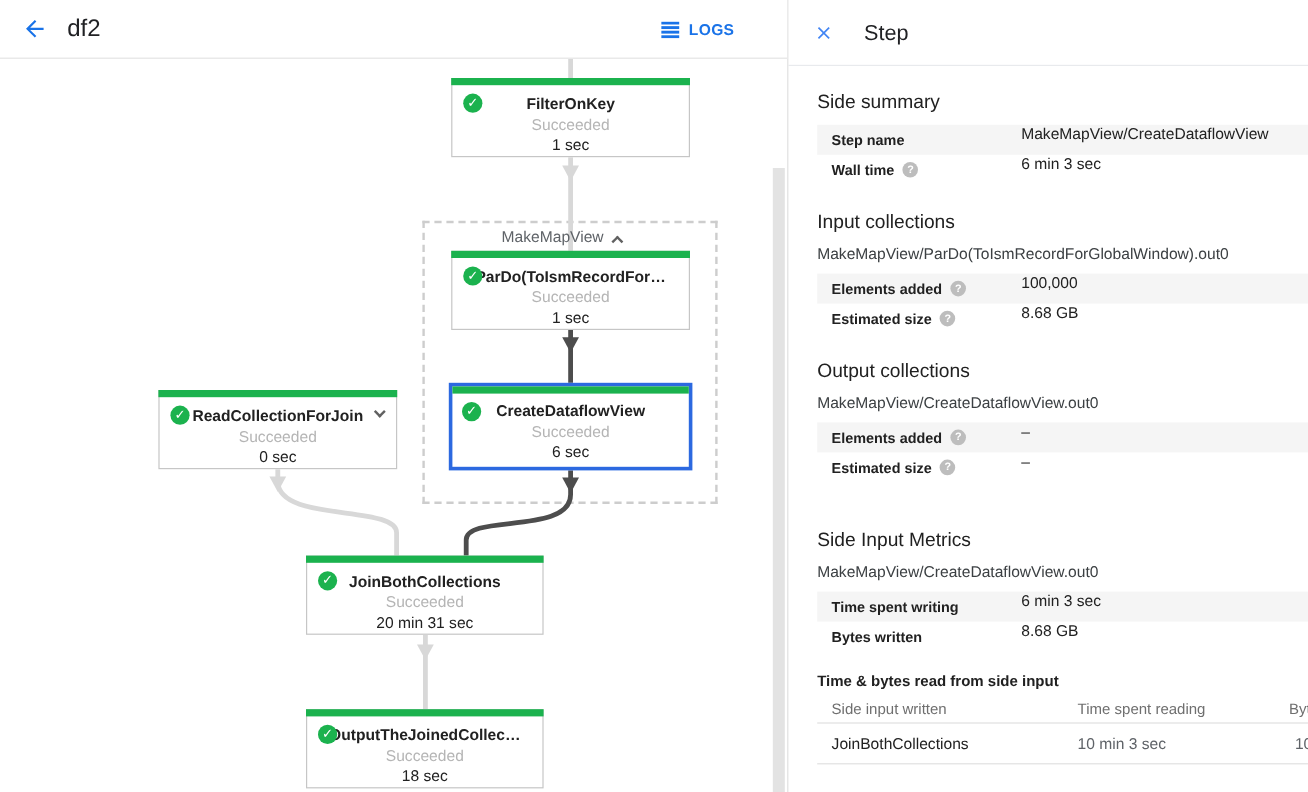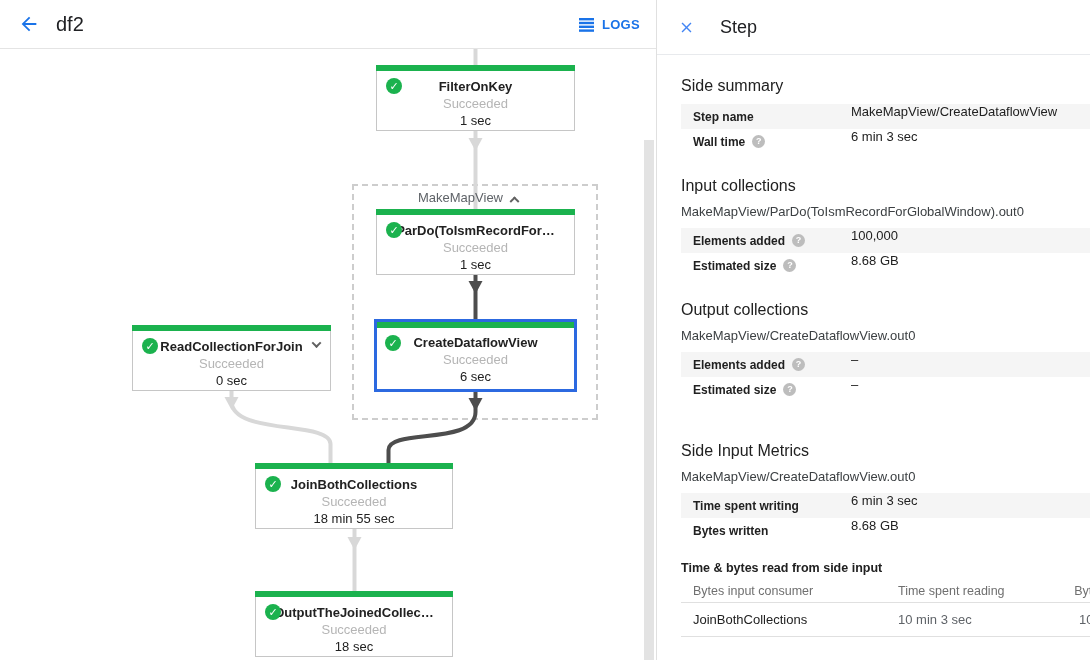--- a/index.html
+++ b/index.html
@@ -5,21 +5,21 @@
   * { margin:0; padding:0; box-sizing:border-box; }
   html,body { width:1090px; height:660px; background:#fff; overflow:hidden;
               font-family:"Liberation Sans","DejaVu Sans",sans-serif; color:#212121; }
 
   
   .graph-panel { position:absolute; left:0; top:0; width:656px; height:660px; background:#fff; }
   .app-header { position:absolute; left:0; top:0; width:656px; height:49px; background:#fff;
                 border-bottom:1px solid #e4e4e4; display:flex; align-items:center; z-index:20; }
   .back-btn { margin-left:16px; width:26px; height:26px; display:flex; align-items:center; justify-content:center; cursor:pointer; }
   .job-title { margin-left:14px; font-size:20px; color:#202124; }
-  .logs-btn { position:absolute; right:16px; top:0; height:49px; display:flex; align-items:center; gap:7px;
+  .logs-btn { position:absolute; right:44px; top:0; height:49px; display:flex; align-items:center; gap:7px;
               color:#1a73e8; font-size:13px; font-weight:bold; letter-spacing:.3px; cursor:pointer; }
 
   .edges { position:absolute; left:0; top:0; z-index:2; }
 
   .group-box { position:absolute; left:352px; top:184px; width:246px; height:236px;
                border:2px dashed #cdcdcd; background:transparent; z-index:1; }
   .group-label { position:absolute; left:352px; top:190px; width:246px; text-align:center;
                  padding-right:14px; font-size:13px; color:#5f6368; z-index:4; cursor:pointer; }
   .chev { display:inline-block; width:7px; height:7px; border-right:2px solid #616161; border-bottom:2px solid #616161; }
   .chev.up   { transform:rotate(-135deg) translate(-2px,-2px); margin-left:8px; }
@@ -132,21 +132,21 @@
       <div class="time">6 sec</div>
     </div>
   </div>
 
   <div class="node" style="left:255px; top:463px; width:198px;">
     <div class="bar"></div>
     <span class="check">✓</span>
     <div class="lines">
       <div class="title">JoinBothCollections</div>
       <div class="status">Succeeded</div>
-      <div class="time">18 min 55 sec</div>
+      <div class="time">20 min 31 sec</div>
     </div>
   </div>
 
   <div class="node" style="left:255px; top:591px; width:198px;">
     <div class="bar"></div>
     <span class="check">✓</span>
     <div class="lines">
       <div class="title">OutputTheJoinedCollec…</div>
       <div class="status">Succeeded</div>
       <div class="time">18 sec</div>
@@ -254,21 +254,21 @@
         <span class="metric-label">
             <span>Bytes written</span>
           </span>
         <span class="metric-value">8.68 GB</span>
       </div>
     </div>
 
     <div class="si-table">
       <div class="table-heading">Time &amp; bytes read from side input</div>
       <div class="hrow">
-        <span class="c1">Bytes input consumer</span>
+        <span class="c1">Side input written</span>
         <span class="c2">Time spent reading</span>
         <span class="c3">Bytes read</span>
       </div>
       <div class="drow">
         <span class="c1">JoinBothCollections</span>
         <span class="c2">10 min 3 sec</span>
         <span class="c3">10.14 GB</span>
       </div>
     </div>
 

